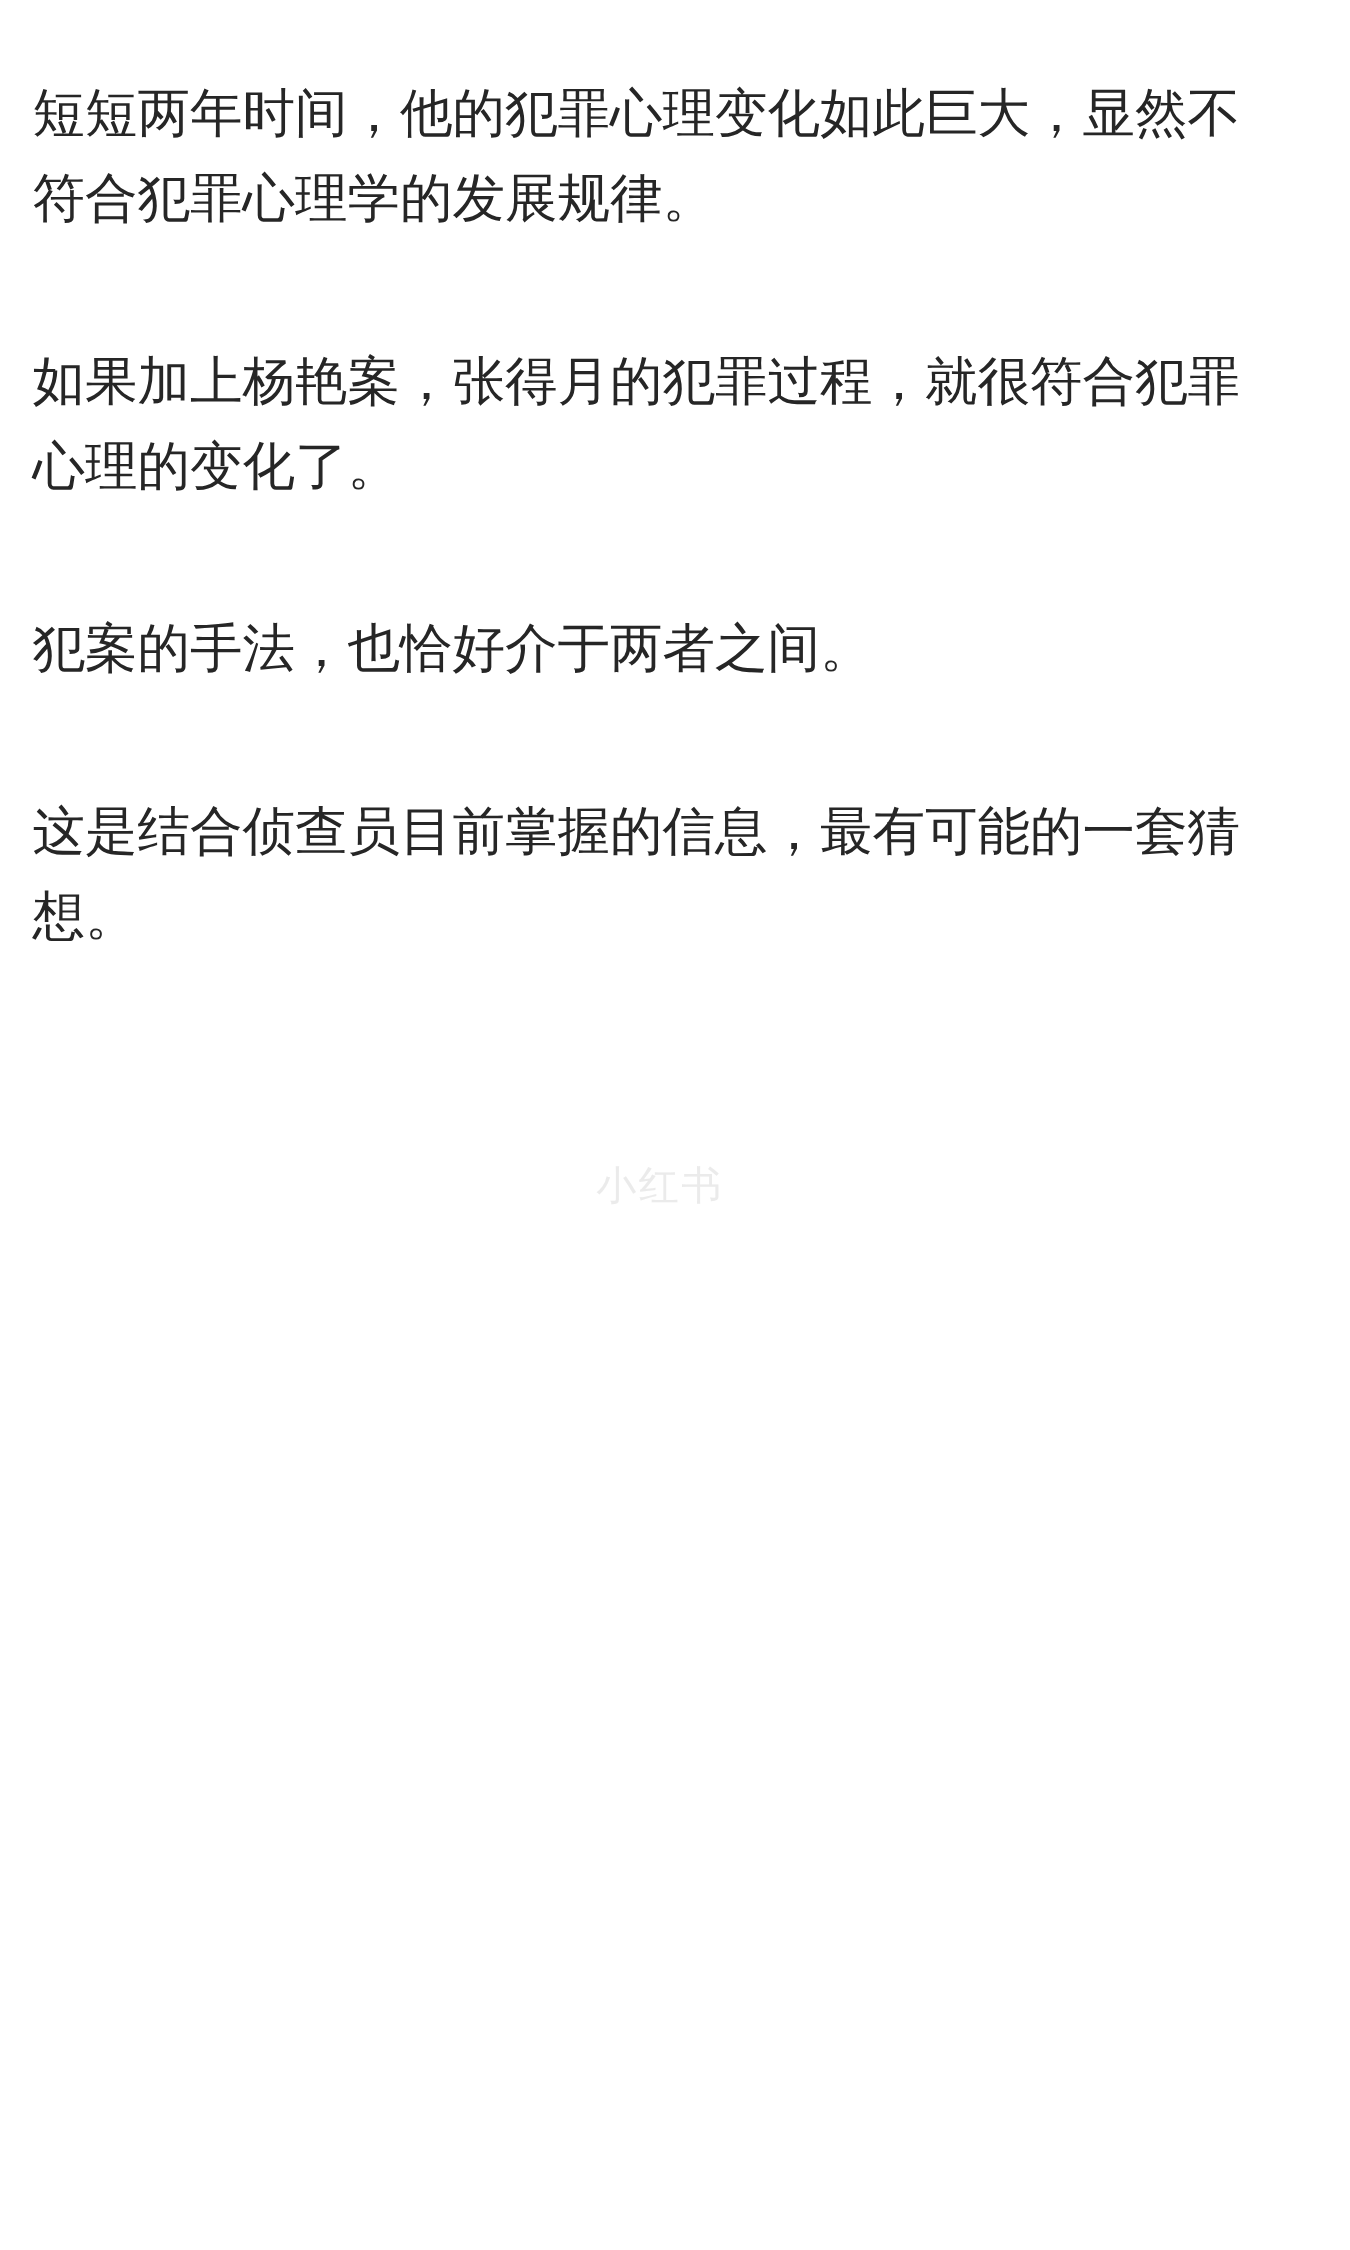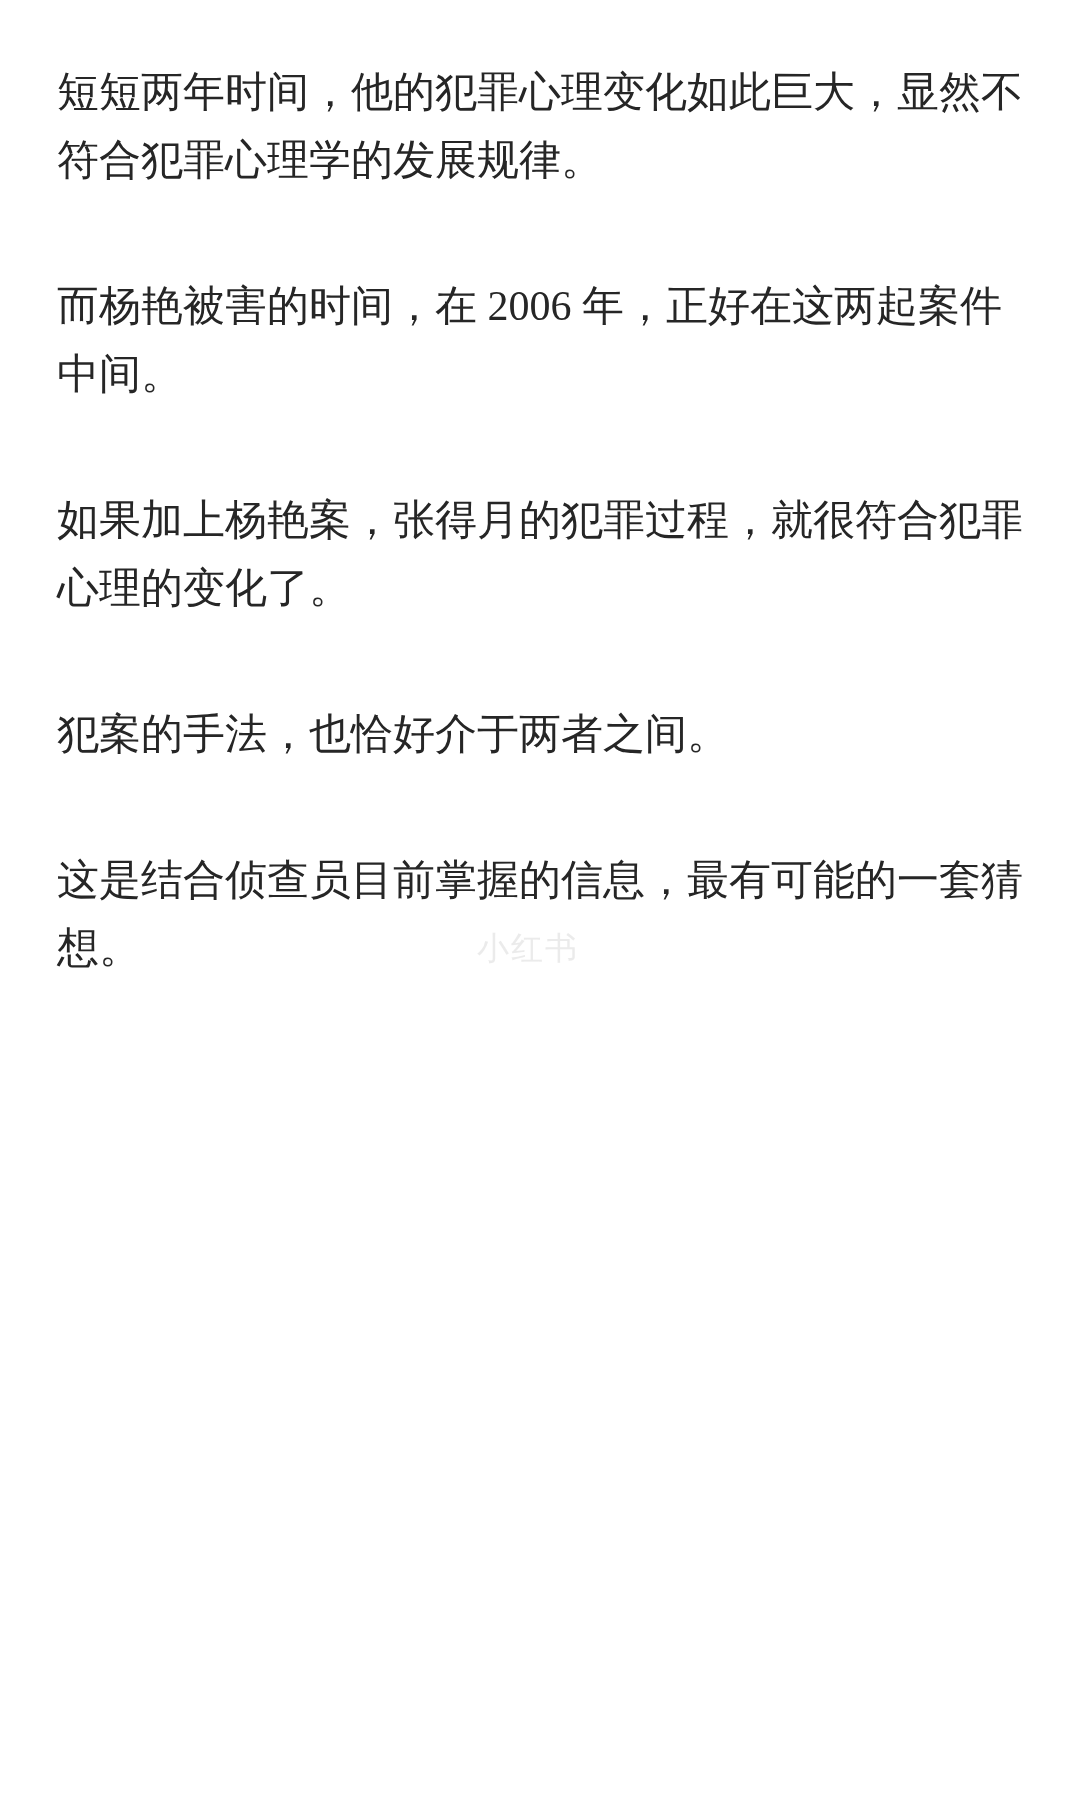--- a/index.html
+++ b/index.html
@@ -14,21 +14,21 @@
     overflow: hidden;
     font-family: "Liberation Serif", "DejaVu Serif", serif;
   }
   .article {
     position: absolute;
     top: 0;
     left: 0;
     width: 1080px;
     height: 1800px;
     box-sizing: border-box;
-    padding: 58px 57px 0 57px;
+    padding: 58px 57px 0 26px;
   }
   .article p {
     margin: 0 0 78px 0;
     font-size: 42px;
     line-height: 68px;
     letter-spacing: 0;
     color: #262626;
     white-space: pre-line;
     text-align: justify;
     text-justify: inter-ideograph;
@@ -47,22 +47,20 @@
     user-select: none;
     margin-top: 48px;
   }
 </style>
 </head>
 <body>
 
 <div class="article">
   <p>短短两年时间，他的犯罪心理变化如此巨大，显然不
 符合犯罪心理学的发展规律。</p>
-  <p>而杨艳被害的时间，在 2006 年，正好在这两起案件
-中间。</p>
   <p>如果加上杨艳案，张得月的犯罪过程，就很符合犯罪
 心理的变化了。</p>
   <p>犯案的手法，也恰好介于两者之间。</p>
   <p>这是结合侦查员目前掌握的信息，最有可能的一套猜
 想。</p>
 </div>
 
 <span class="watermark">小红书</span>
 
 </body></html>

